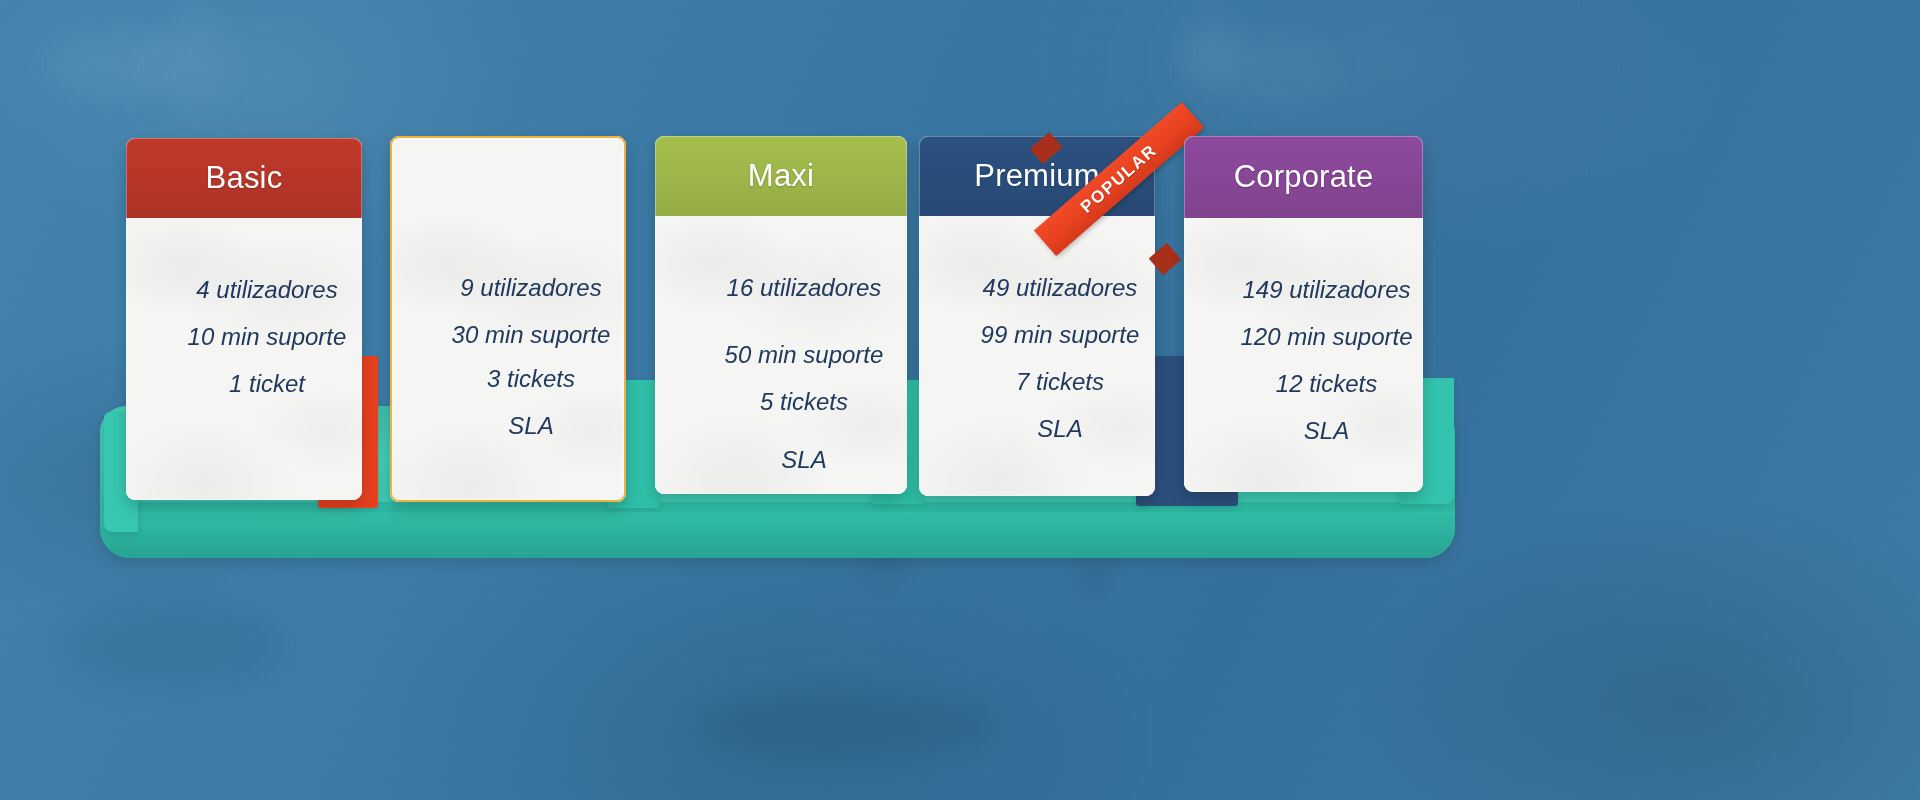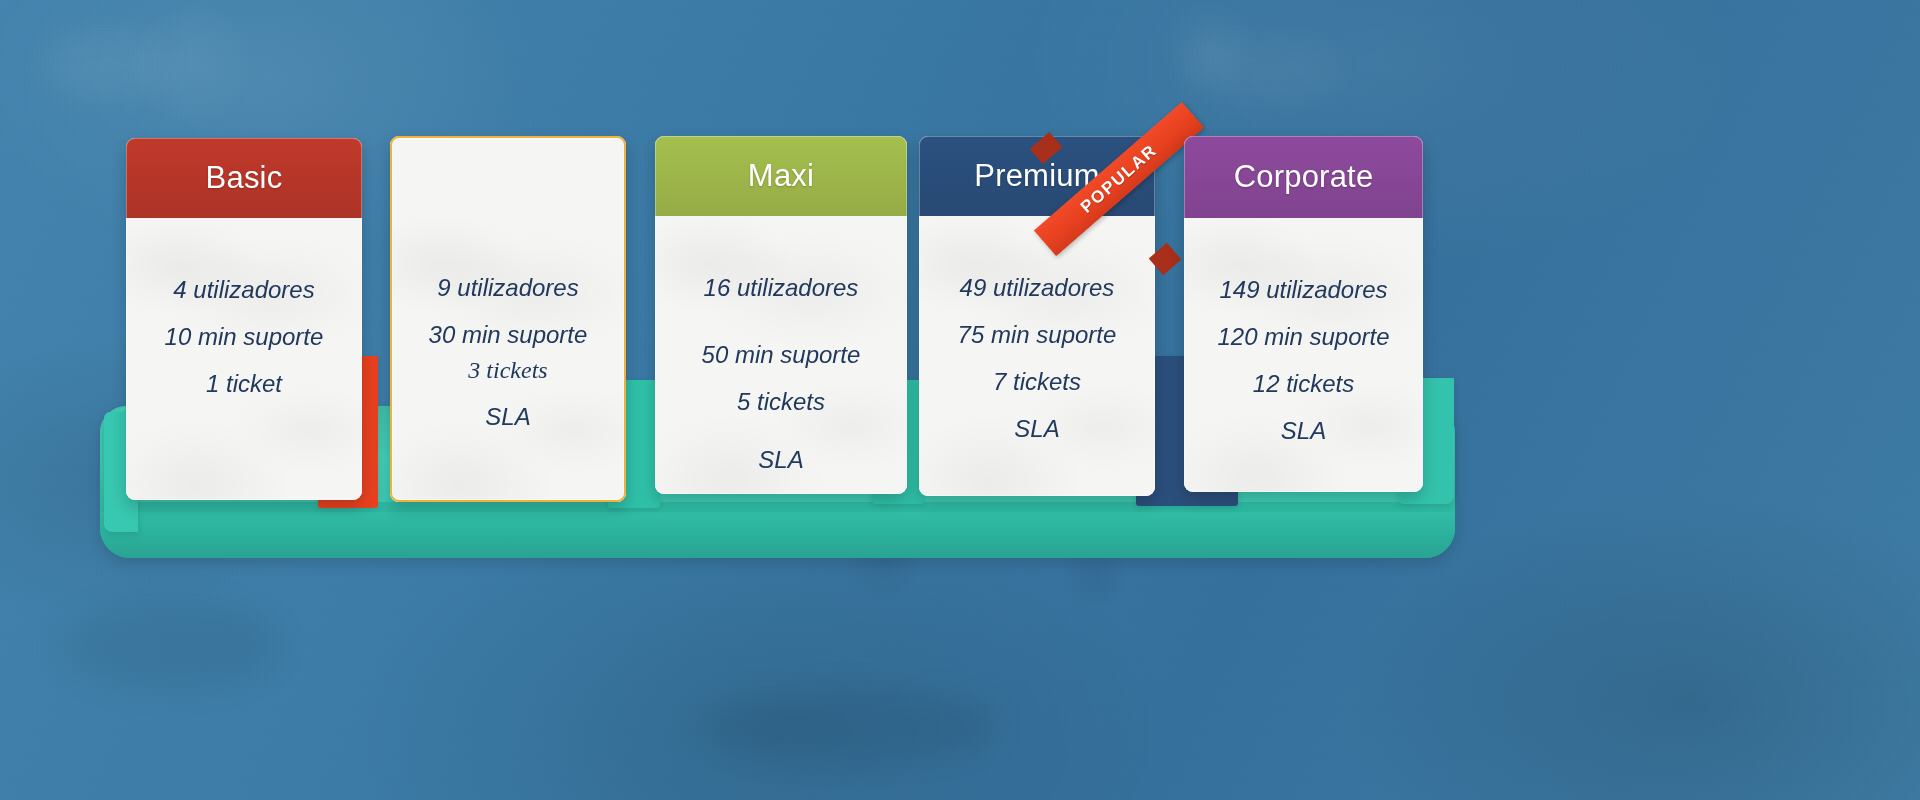--- a/index.html
+++ b/index.html
@@ -76,20 +76,21 @@
     position:absolute;left:0;top:0;width:100%;
     display:flex;align-items:center;justify-content:center;
     color:#ffffff;
     font-size:31px;font-weight:400;letter-spacing:.2px;
     text-shadow:0 1px 2px rgba(0,0,0,.22);
   }
   .card-body{
     position:absolute;left:0;width:100%;
     display:flex;flex-direction:column;align-items:center;
     background:#f5f5f3;
+    padding-left:23px;
   }
   .card-paper{
     position:absolute;inset:0;pointer-events:none;
     background:
       radial-gradient(ellipse 120px 70px at 22% 14%, rgba(0,0,0,.045), rgba(0,0,0,0) 70%),
       radial-gradient(ellipse 150px 80px at 62% 22%, rgba(0,0,0,.035), rgba(0,0,0,0) 72%),
       radial-gradient(ellipse 130px 90px at 30% 78%, rgba(0,0,0,.04), rgba(0,0,0,0) 72%),
       radial-gradient(ellipse 110px 60px at 78% 62%, rgba(0,0,0,.03), rgba(0,0,0,0) 72%);
   }
   .feature{
@@ -167,22 +168,22 @@
             <div class="feature" style="margin-bottom: 23px; position: relative;">1 ticket</div>
           </div>
         </div>
         <div class="card-outline" style="box-shadow: rgba(255, 255, 255, 0.3) 0px 0px 0px 1px inset;"></div>
       </div>
       <div class="card" style="left: 390px; top: 136px; width: 236px; height: 366px; z-index: 11;">
         <div class="card-inner">
           <div class="card-body" style="top: 80px; height: 286px; padding-top: 60px;">
             <div class="card-paper"></div>
             <div class="feature" style="margin-bottom: 23px; position: relative;">9 utilizadores</div>
-            <div class="feature" style="margin-bottom: 11px; position: relative;">30 min suporte</div>
-            <div class="feature" style="margin-bottom: 23px; position: relative; font-family: Liberation Serif, serif;">3 tickets</div>
+            <div class="feature" style="margin-bottom: 20px; position: relative;">30 min suporte</div>
+            <div class="feature" style="margin-bottom: 23px; position: relative;">3 tickets</div>
             <div class="feature" style="margin-bottom: 23px; position: relative;">SLA</div>
           </div>
         </div>
         <div class="card-outline" style="border: 2px solid rgb(240, 176, 58); box-shadow: rgba(255, 255, 255, 0.55) 0px 0px 0px 1px inset;"></div>
       </div>
       <div class="card" style="left: 655px; top: 136px; width: 252px; height: 358px; z-index: 12;">
         <div class="card-inner">
           <div class="card-head" style="height: 80px; background: linear-gradient(rgb(165, 191, 78) 0%, rgb(149, 172, 70) 100%);">
             <span>Maxi</span>
           </div>
@@ -197,21 +198,21 @@
         <div class="card-outline" style="box-shadow: rgba(255, 255, 255, 0.3) 0px 0px 0px 1px inset;"></div>
       </div>
       <div class="card" style="left: 919px; top: 136px; width: 236px; height: 360px; z-index: 13;">
         <div class="card-inner">
           <div class="card-head" style="height: 80px; background: linear-gradient(rgb(43, 81, 128) 0%, rgb(39, 73, 115) 100%);">
             <span>Premium</span>
           </div>
           <div class="card-body" style="top: 80px; height: 280px; padding-top: 60px;">
             <div class="card-paper"></div>
             <div class="feature" style="margin-bottom: 23px; position: relative;">49 utilizadores</div>
-            <div class="feature" style="margin-bottom: 23px; position: relative;">75 min suporte</div>
+            <div class="feature" style="margin-bottom: 23px; position: relative;">99 min suporte</div>
             <div class="feature" style="margin-bottom: 23px; position: relative;">7 tickets</div>
             <div class="feature" style="margin-bottom: 23px; position: relative;">SLA</div>
           </div>
         </div>
         <div class="card-outline" style="box-shadow: rgba(255, 255, 255, 0.3) 0px 0px 0px 1px inset;"></div>
         <div class="ribbon-wrap">
           <div class="ribbon-tail" style="left: -4px; top: 22px; width: 26px; height: 20px; transform: rotate(-41deg);"></div>
           <div class="ribbon-tail" style="left: 116px; top: 132px; width: 24px; height: 22px; transform: rotate(-41deg);"></div>
           <div class="ribbon-band">
             <span>POPULAR</span>

